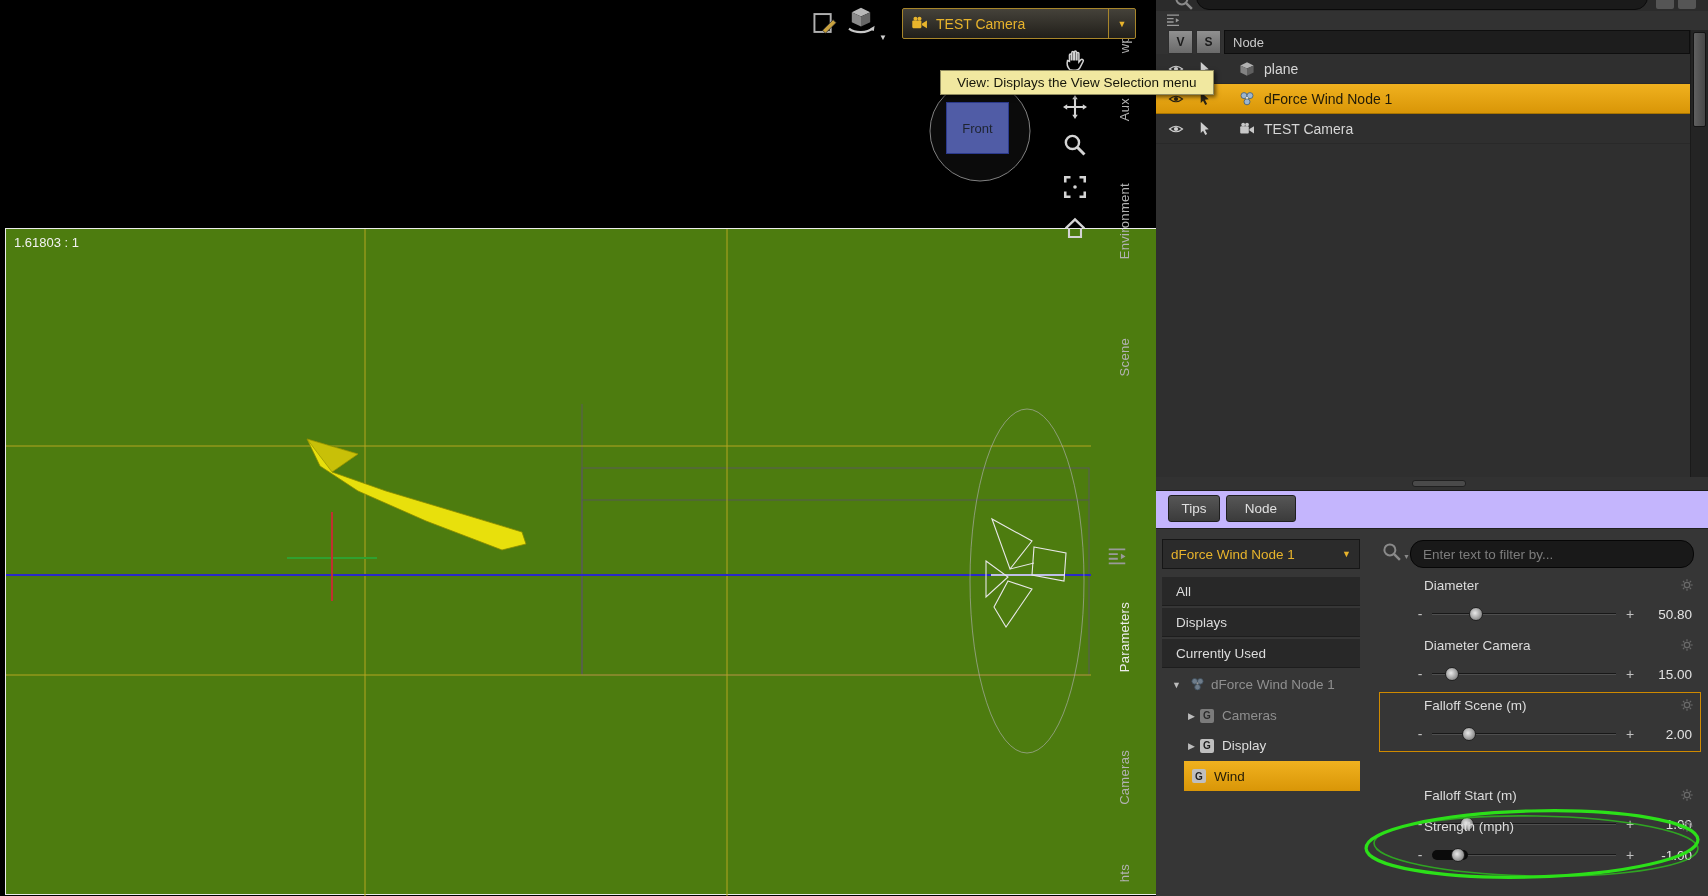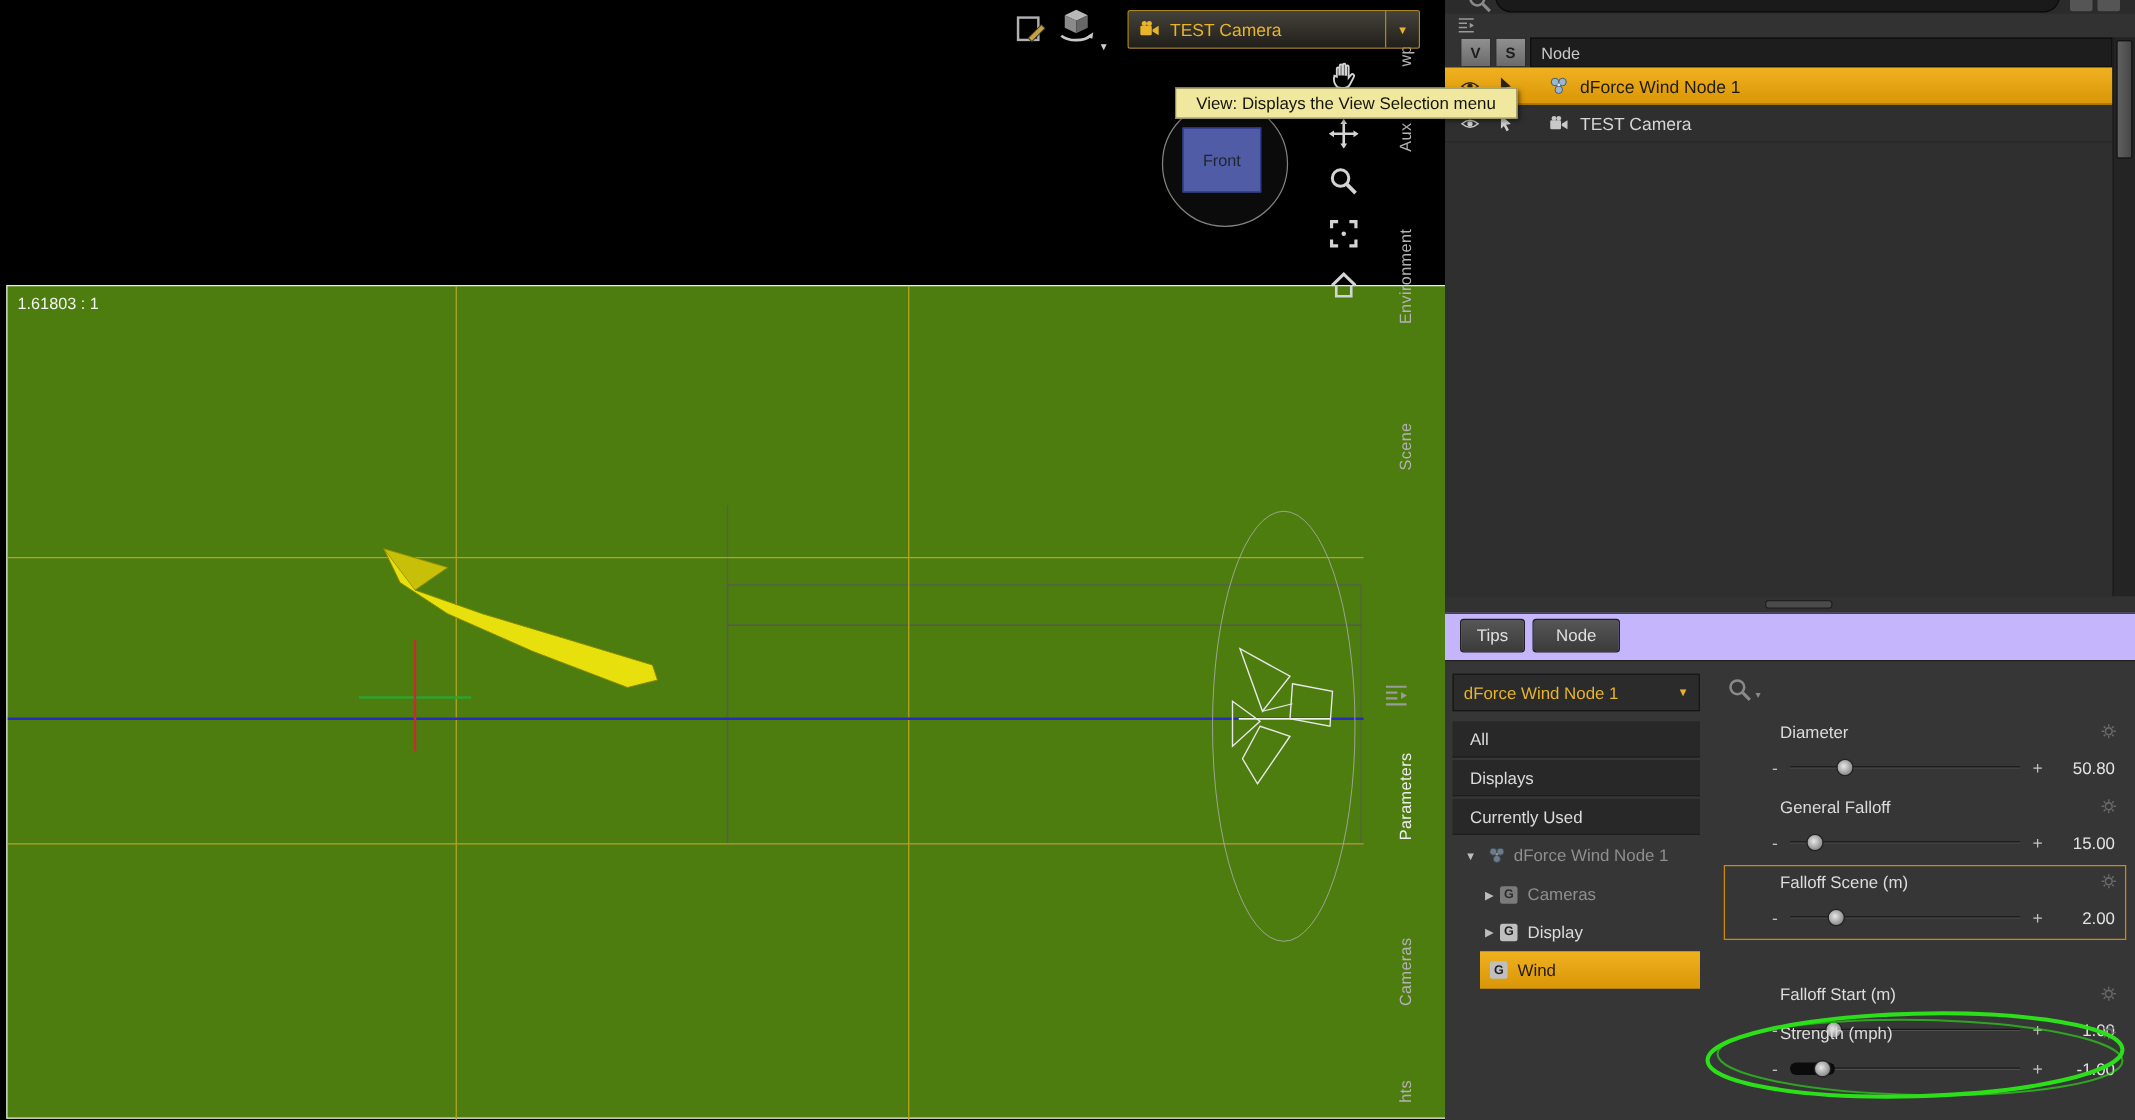--- a/index.html
+++ b/index.html
@@ -262,20 +262,32 @@
   <svg class="abs" style="left:8px;top:12px;width:18px;height:16px;color:#9a9a9a">
       <use href="#i-panemenu"></use>
     </svg>
 
   <div class="hbtn" style="left:12px">V</div>
   <div class="hbtn" style="left:40px">S</div>
   <div id="nodehdr">Node</div>
   <div id="hdrcorner"></div>
 
   <div id="scenelist">
+    <div class="srow">
+      <svg class="ic ic1" style="width:16px;height:16px;color:#cfcfcf">
+          <use href="#i-eye"></use>
+        </svg>
+      <svg class="ic ic2" style="width:15px;height:15px;color:#cfcfcf">
+          <use href="#i-cursor"></use>
+        </svg>
+      <svg class="ic ic3" style="width:16px;height:16px">
+          <use href="#i-cube"></use>
+        </svg>
+      <span>plane</span>
+    </div>
     <div class="srow sel">
       <svg class="ic ic1" style="width:16px;height:16px;color:#2b2414">
           <use href="#i-eye"></use>
         </svg>
       <svg class="ic ic2" style="width:15px;height:15px;color:#2b2414">
           <use href="#i-cursor"></use>
         </svg>
       <svg class="ic ic3" style="width:16px;height:16px">
           <use href="#i-fan"></use>
         </svg>
@@ -341,38 +353,41 @@
   </div>
   <div style="position:absolute;left:28px;top:761px;width:176px;height:30px;background:linear-gradient(180deg,#f0b11f,#d99607);display:flex;align-items:center;padding-left:8px;z-index:2">
     <span class="gbox">G</span>
     <span style="color:#221b08;font-size:13.5px;margin-left:8px">Wind</span>
   </div>
 
   <svg id="pfiltericon" class="ic">
       <use href="#i-mag"></use>
     </svg>
   <span class="abs" style="left:247px;top:553px;font-size:7px;color:#8a8a8a;z-index:2">▼</span>
+  <div id="pfilter">
+    <span>Enter text to filter by...</span>
+  </div>
 
   <div class="param-block" style="top:573px">
     <div class="p-label">Diameter</div>
     <svg class="p-gear ic">
         <use href="#i-gear"></use>
       </svg>
     <div class="p-row">
       <span class="p-minus">-</span>
       <div class="p-track">
           <div class="p-groove"></div>
           <div class="p-handle" style="left: calc(24% - 7px);"></div>
         </div>
       <span class="p-plus">+</span>
       <span class="p-value">50.80</span>
     </div>
   </div>
   <div class="param-block" style="top:633px">
-    <div class="p-label">General Falloff</div>
+    <div class="p-label">Diameter Camera</div>
     <svg class="p-gear ic">
         <use href="#i-gear"></use>
       </svg>
     <div class="p-row">
       <span class="p-minus">-</span>
       <div class="p-track">
           <div class="p-groove"></div>
           <div class="p-handle" style="left: calc(11% - 7px);"></div>
         </div>
       <span class="p-plus">+</span>

